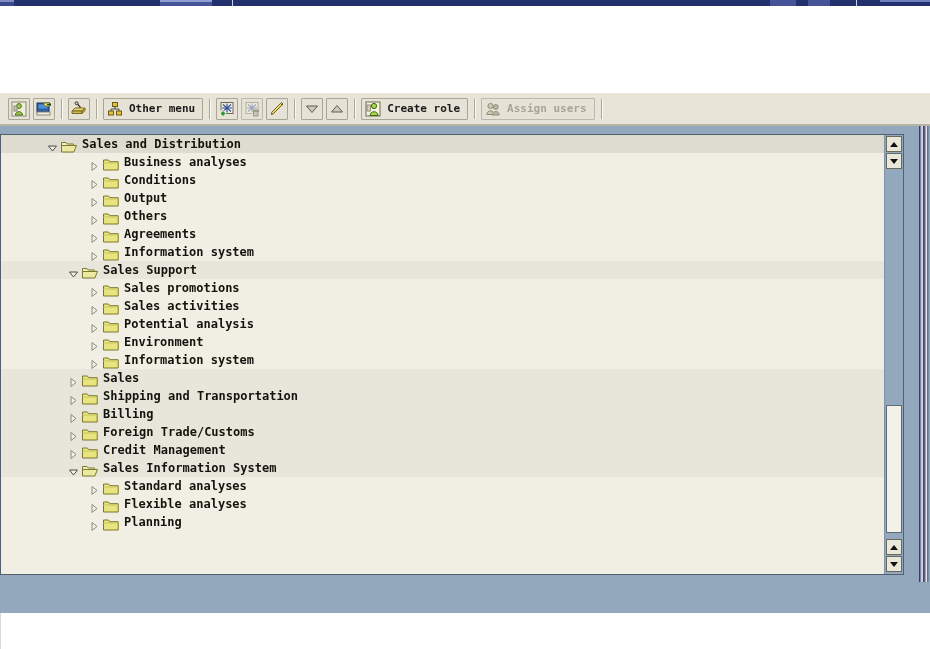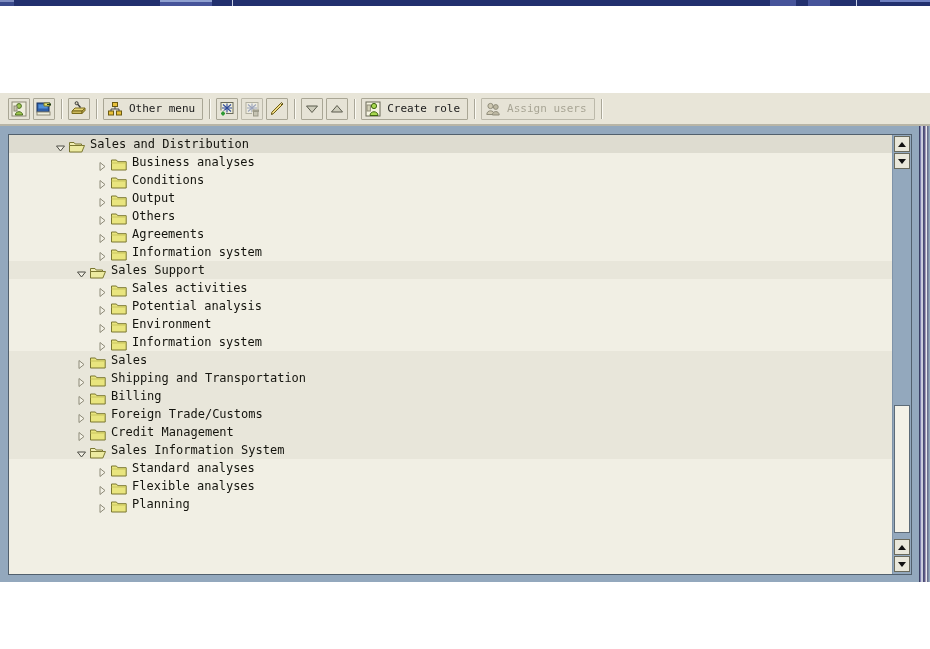--- a/index.html
+++ b/index.html
@@ -5,23 +5,24 @@
 <style>
   html, body {
     margin: 0;
     padding: 0;
     background: #ffffff;
     font-family: "DejaVu Sans Mono", monospace;
   }
   #app {
     position: relative;
     width: 930px;
-    height: 582px;
+    height: 649px;
     overflow: hidden;
     background: #ffffff;
+    font-weight: bold;
   }
 
   
   .titlebar {
     position: absolute;
     left: 0; top: 0;
     width: 930px; height: 6px;
     background: #22306e;
   }
   .titlebar .tb-seg {
@@ -102,21 +103,21 @@
 
   
   .panelframe {
     position: absolute;
     left: 0; top: 126px;
     width: 930px; height: 456px;
     background: #93a8bd;
   }
   .panelinner {
     position: absolute;
-    left: 8px; top: 8px;
+    left: 0; top: 8px;
     width: 904px; height: 441px;
     background: #5eead4;
     border: 1px solid #52606d;
     box-sizing: border-box;
     overflow: hidden;
     padding-left: 16px;
   }
 
   
   .treelist {
@@ -487,20 +488,31 @@
           </div>
           <div class="trow lvl2">
             <span style="display: inline-block; flex: 0 0 88px;"></span>
             <span class="twist"><svg width="11" height="11" viewBox="0 0 11 11">
                 <path d="M3 1.5 L8 5.5 L3 9.5 Z" fill="#f3f1e6" stroke="#8d8a78" stroke-width="1"></path>
               </svg></span>
             <span class="tfolder"><svg width="16" height="13" viewBox="0 0 16 13">
                 <path d="M0.5 2 L5.4 2 L6.8 3.7 L15.2 3.7 L15.2 12 L0.5 12 Z" fill="#e9e57e" stroke="#7a7730"></path>
                 <path d="M0.5 5 L15.2 5" stroke="#c9c55e"></path>
               </svg></span>
+            <span class="tlabel">Sales promotions</span>
+          </div>
+          <div class="trow lvl2">
+            <span style="display: inline-block; flex: 0 0 88px;"></span>
+            <span class="twist"><svg width="11" height="11" viewBox="0 0 11 11">
+                <path d="M3 1.5 L8 5.5 L3 9.5 Z" fill="#f3f1e6" stroke="#8d8a78" stroke-width="1"></path>
+              </svg></span>
+            <span class="tfolder"><svg width="16" height="13" viewBox="0 0 16 13">
+                <path d="M0.5 2 L5.4 2 L6.8 3.7 L15.2 3.7 L15.2 12 L0.5 12 Z" fill="#e9e57e" stroke="#7a7730"></path>
+                <path d="M0.5 5 L15.2 5" stroke="#c9c55e"></path>
+              </svg></span>
             <span class="tlabel">Sales activities</span>
           </div>
           <div class="trow lvl2">
             <span style="display: inline-block; flex: 0 0 88px;"></span>
             <span class="twist"><svg width="11" height="11" viewBox="0 0 11 11">
                 <path d="M3 1.5 L8 5.5 L3 9.5 Z" fill="#f3f1e6" stroke="#8d8a78" stroke-width="1"></path>
               </svg></span>
             <span class="tfolder"><svg width="16" height="13" viewBox="0 0 16 13">
                 <path d="M0.5 2 L5.4 2 L6.8 3.7 L15.2 3.7 L15.2 12 L0.5 12 Z" fill="#e9e57e" stroke="#7a7730"></path>
                 <path d="M0.5 5 L15.2 5" stroke="#c9c55e"></path>

